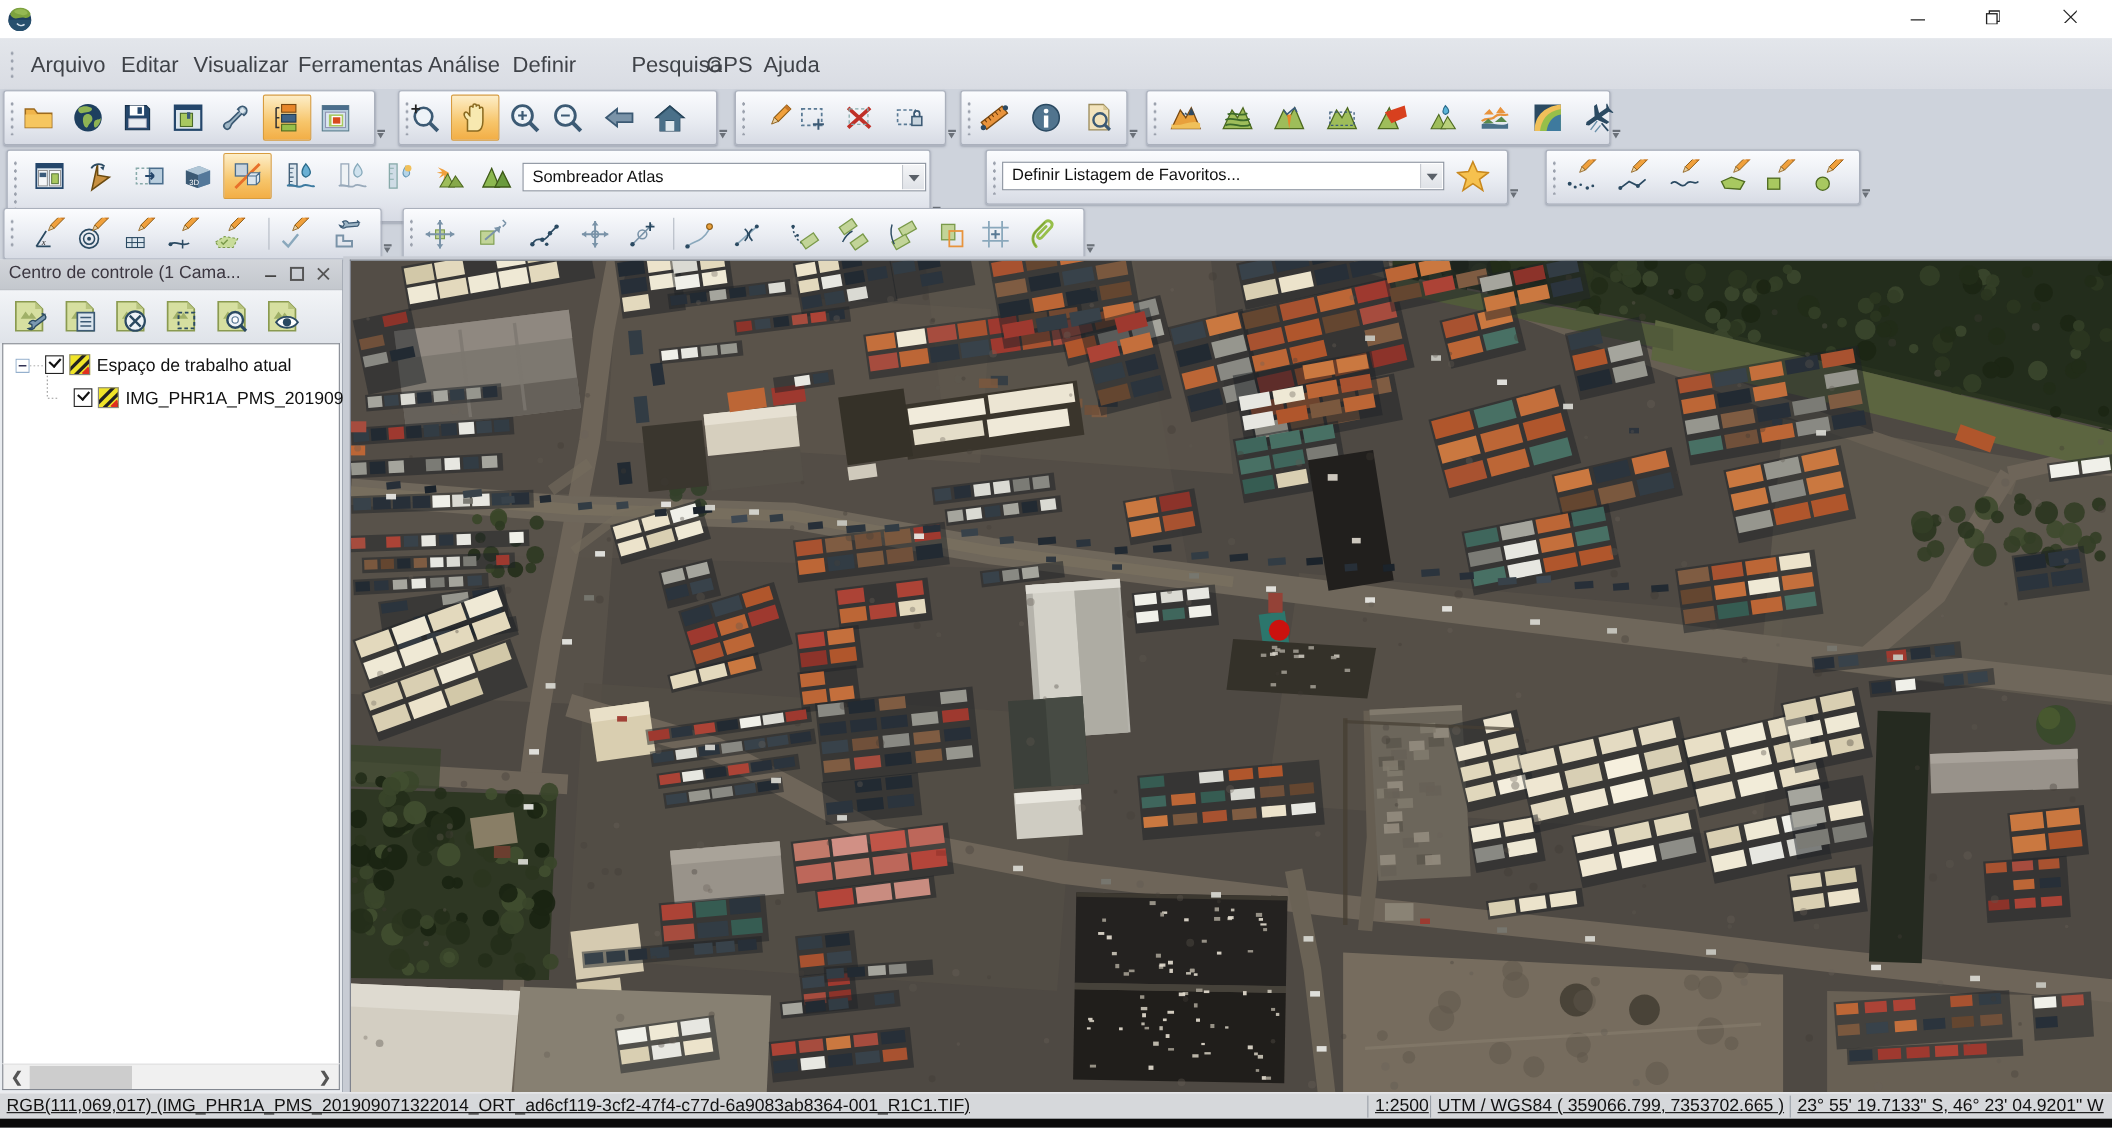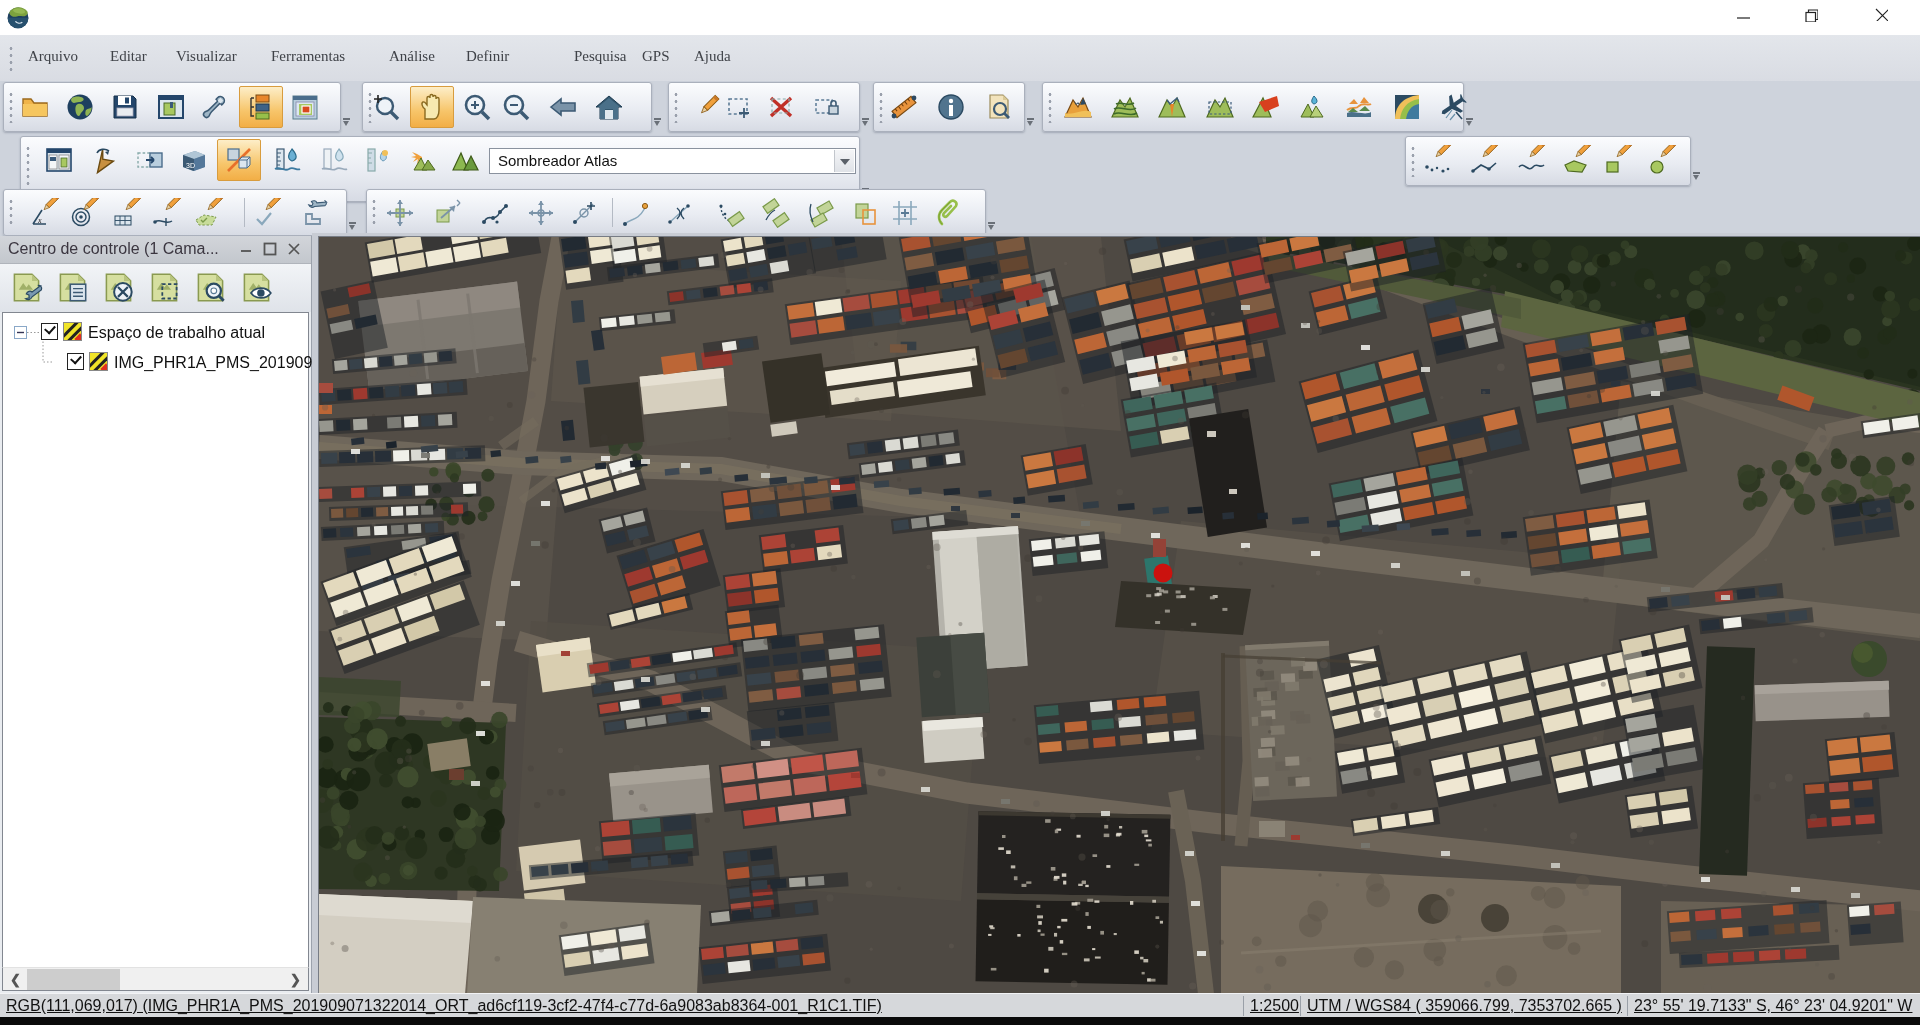--- a/index.html
+++ b/index.html
@@ -1,18 +1,18 @@
 <!DOCTYPE html>
 <html><head><meta charset="utf-8"><title>Global Mapper</title><style>
 * { margin:0; padding:0; box-sizing:border-box; }
 html,body { width:1920px; height:1025px; overflow:hidden; font-family:"Liberation Sans",sans-serif; background:#d2d6de; }
 #titlebar { position:absolute; left:0; top:0; width:1920px; height:35px; background:#fff; }
 #titlebar .ttext { position:absolute; left:33px; top:8px; font-size:17px; color:#111; letter-spacing:0.2px;}
 #menubar { position:absolute; left:0; top:35px; width:1920px; height:46px; background:linear-gradient(#e3e6eb,#d9dce3); border-bottom:1px solid #c2c6cе; }
-.menuitem { position:absolute; top:13px; font-size:15px; color:#3f4248;font-family:Liberation Serif, serif; }
+.menuitem { position:absolute; top:13px; font-size:20px; color:#3f4248; }
 #tbzone { position:absolute; left:0; top:81px; width:1920px; height:155px; background:#ced3dc; }
 .tcard { position:absolute; background:linear-gradient(#fbfcfe,#e9ecf2 55%,#d7dbe4); border:1px solid #aab0bc; border-radius:3px; box-shadow:0 1px 2px rgba(80,90,110,0.35); }
 .grip { position:absolute; left:5px; top:8px; bottom:8px; width:4px; background-image:radial-gradient(circle, #9aa0ac 1.3px, transparent 1.6px); background-size:4px 7px; background-repeat:repeat-y; }
 .tbtn { position:absolute; width:44px; height:42px; display:flex; align-items:center; justify-content:center; transform:translateY(-50%); }
 .tbtn.hl { background:linear-gradient(#fdeec8,#f7c56a 60%,#f2ae46); border:1px solid #d89c3e; border-radius:2px; }
 .ovf { position:absolute; right:-13px; bottom:2px; width:12px; height:14px; font-size:9px; color:#6a7078; }
 .ovf:before { content:""; position:absolute; left:2px; top:3px; width:7px; height:1.6px; background:#6a7078; }
 .ovf:after { content:""; position:absolute; left:2px; top:6px; border-left:3.5px solid transparent; border-right:3.5px solid transparent; border-top:5px solid #6a7078; }
 .combo { position:absolute; height:26px; background:#fff; border:1px solid #8a929e; font-size:15px; color:#111; padding:3px 6px 0 8px; }
 .combo .arr { position:absolute; right:1px; top:1px; width:20px; height:22px; background:linear-gradient(#f4f5f7,#dfe2e7); border-left:1px solid #c2c6cc; }
@@ -293,21 +293,21 @@
         </svg>
       </div>
       <div class="tbtn" style="left:388px;top:24px">
         <svg width="30" height="30" viewBox="0 0 30 30">
           <path d="M4 12 L13 12 L18 4 L21 4 L18 12 L26 12 L28 9 L29 9 L28 14 L29 19 L28 19 L26 16 L18 16 L21 24 L18 24 L13 16 L4 16 L2 14 Z" fill="#2b4a62" transform="rotate(-35 15 15)"></path>
           <path d="M18 20 L24 27" stroke="#2b4a62" stroke-width="1.6"></path>
           <path d="M14 18 L8 26 M17 22 L12 28" stroke="#6a90aa" stroke-width="1.2"></path>
         </svg>
       </div>
     </div>
-    <div class="tcard" style="left:20px;top:55px;width:840px;height:66px">
+    <div class="tcard" style="left:6px;top:55px;width:840px;height:66px">
       <div class="grip"></div>
       <div class="ovf"></div>
       <div class="tbtn" style="left:16px;top:23px">
         <svg width="30" height="30" viewBox="0 0 30 30">
           <rect x="3" y="4" width="24" height="22" fill="#dce6ee" stroke="#24466b" stroke-width="1.6"></rect>
           <rect x="3" y="4" width="24" height="4" fill="#24466b"></rect>
           <rect x="5" y="10" width="8" height="14" fill="#f4f6f8" stroke="#888" stroke-width="0.8"></rect>
           <rect x="6" y="12" width="6" height="4" fill="#3a5a7a"></rect>
           <rect x="15" y="10" width="10" height="14" fill="#f4f6f8" stroke="#888" stroke-width="0.8"></rect>
           <rect x="17" y="13" width="6" height="9" fill="#a8c860" stroke="#4a6a2a" stroke-width="0.8"></rect>
@@ -373,20 +373,30 @@
           <path d="M15 25 L21 15 L28 25 Z" fill="#86a84a" stroke="#4e6a20" stroke-width="1"></path>
         </svg>
       </div>
       <div class="tbtn" style="left:422px;top:23px">
         <svg width="30" height="30" viewBox="0 0 30 30">
           <path d="M3 25 L11 8 L18 25 Z" fill="#8cb850" stroke="#3e5a18" stroke-width="1.2"></path>
           <path d="M14 25 L21 11 L28 25 Z" fill="#6a9a3e" stroke="#3e5a18" stroke-width="1.2"></path>
         </svg>
       </div>
       <div class="combo" style="left:468px;top:11px;width:367px">Sombreador Atlas<div class="arr"></div></div>
+    </div>
+    <div class="tcard" style="left:896px;top:55px;width:475px;height:50px">
+      <div class="grip"></div>
+      <div class="ovf"></div>
+      <div class="combo" style="left:14px;top:10px;width:402px">Definir Listagem de Favoritos...<div class="arr"></div></div>
+      <div class="tbtn" style="left:420px;top:23px">
+        <svg width="30" height="30" viewBox="0 0 30 30">
+          <path d="M15 2 L19 11 L29 12 L21 18 L24 28 L15 22 L6 28 L9 18 L1 12 L11 11 Z" fill="#f6c14e" stroke="#c8881e" stroke-width="1.4"></path>
+        </svg>
+      </div>
     </div>
     <div class="tcard" style="left:1405px;top:55px;width:286px;height:50px">
       <div class="grip"></div>
       <div class="ovf"></div>
       <div class="tbtn" style="left:9px;top:23px">
         <svg width="30" height="30" viewBox="0 0 30 30">
           <circle cx="5" cy="22" r="1.8" fill="#2b4a62"></circle>
           <circle cx="10" cy="25" r="1.4" fill="#2b4a62"></circle>
           <circle cx="15" cy="23" r="1.2" fill="#2b4a62"></circle>
           <circle cx="21" cy="26" r="1.6" fill="#2b4a62"></circle>

